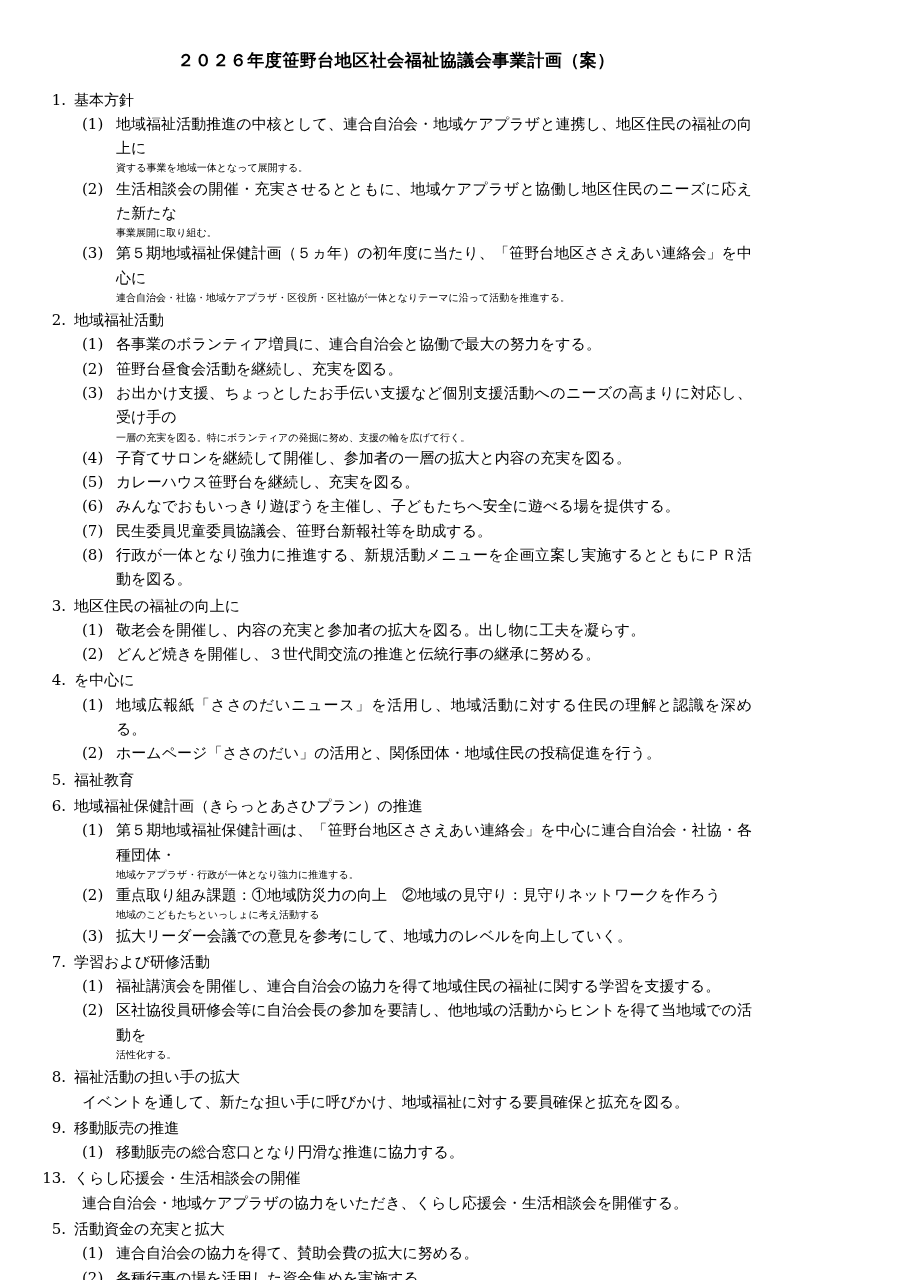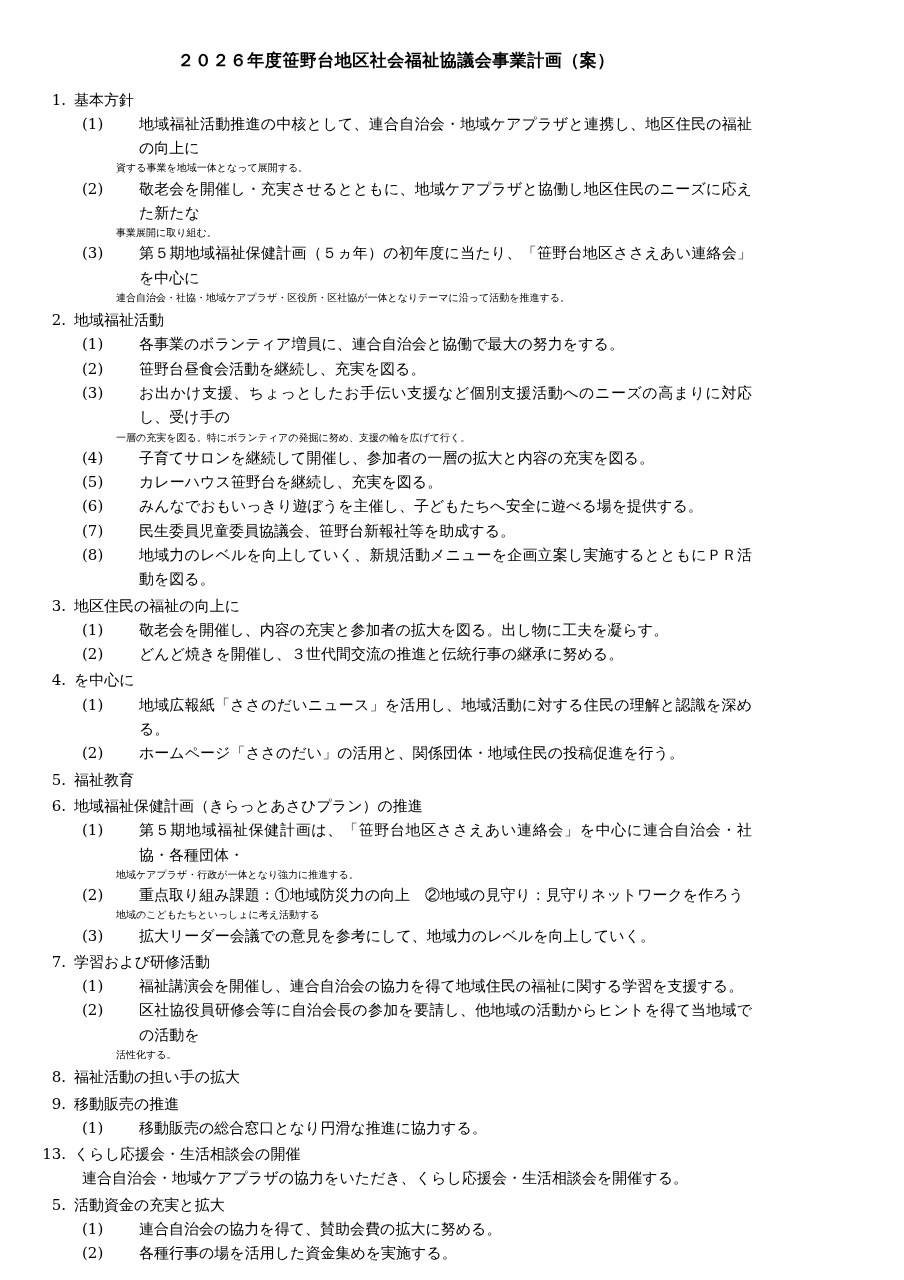--- a/index.html
+++ b/index.html
@@ -64,21 +64,20 @@
   }
   .item-num {
     width: 34px;
     min-width: 34px;
     text-align: left;
     box-sizing: border-box;
   }
   .item-text {
     flex: 1;
     text-align: justify;
-    margin-left: 23px;
   }
   .item-cont {
     padding-left: 34px;
     font-size: 10px;
     line-height: 1.62;
   }
   .closing {
     text-align: right;
     font-size: 18px;
     margin-top: 18px;
@@ -99,21 +98,21 @@
           <span class="section-title">基本方針</span>
         </div>
         <div class="section-body">
           <div class="item">
             <span class="item-num">(1)</span>
             <span class="item-text">地域福祉活動推進の中核として、連合自治会・地域ケアプラザと連携し、地区住民の福祉の向上に</span>
           </div>
           <div class="item-cont">資する事業を地域一体となって展開する。</div>
           <div class="item">
             <span class="item-num">(2)</span>
-            <span class="item-text">敬老会を開催し・充実させるとともに、地域ケアプラザと協働し地区住民のニーズに応えた新たな</span>
+            <span class="item-text">生活相談会の開催・充実させるとともに、地域ケアプラザと協働し地区住民のニーズに応えた新たな</span>
           </div>
           <div class="item-cont">事業展開に取り組む。</div>
           <div class="item">
             <span class="item-num">(3)</span>
             <span class="item-text">第５期地域福祉保健計画（５ヵ年）の初年度に当たり、「笹野台地区ささえあい連絡会」を中心に</span>
           </div>
           <div class="item-cont">連合自治会・社協・地域ケアプラザ・区役所・区社協が一体となりテーマに沿って活動を推進する。</div>
         </div>
       </div>
       <div class="section">
@@ -146,21 +145,21 @@
           <div class="item">
             <span class="item-num">(6)</span>
             <span class="item-text">みんなでおもいっきり遊ぼうを主催し、子どもたちへ安全に遊べる場を提供する。</span>
           </div>
           <div class="item">
             <span class="item-num">(7)</span>
             <span class="item-text">民生委員児童委員協議会、笹野台新報社等を助成する。</span>
           </div>
           <div class="item">
             <span class="item-num">(8)</span>
-            <span class="item-text">地域力のレベルを向上していく、新規活動メニューを企画立案し実施するとともにＰＲ活動を図る。</span>
+            <span class="item-text">行政が一体となり強力に推進する、新規活動メニューを企画立案し実施するとともにＰＲ活動を図る。</span>
           </div>
         </div>
       </div>
       <div class="section">
         <div class="section-head">
           <span class="section-num">3.</span>
           <span class="section-title">地区住民の福祉の向上に</span>
         </div>
         <div class="section-body">
           <div class="item">
@@ -232,20 +231,21 @@
             <span class="item-text">区社協役員研修会等に自治会長の参加を要請し、他地域の活動からヒントを得て当地域での活動を</span>
           </div>
           <div class="item-cont">活性化する。</div>
         </div>
       </div>
       <div class="section">
         <div class="section-head">
           <span class="section-num">8.</span>
           <span class="section-title">福祉活動の担い手の拡大</span>
         </div>
+        <div class="plain-para">イベントを通して、新たな担い手に呼びかけ、地域福祉に対する要員確保と拡充を図る。</div>
       </div>
       <div class="section">
         <div class="section-head">
           <span class="section-num">9.</span>
           <span class="section-title">移動販売の推進</span>
         </div>
         <div class="section-body">
           <div class="item">
             <span class="item-num">(1)</span>
             <span class="item-text">移動販売の総合窓口となり円滑な推進に協力する。</span>

